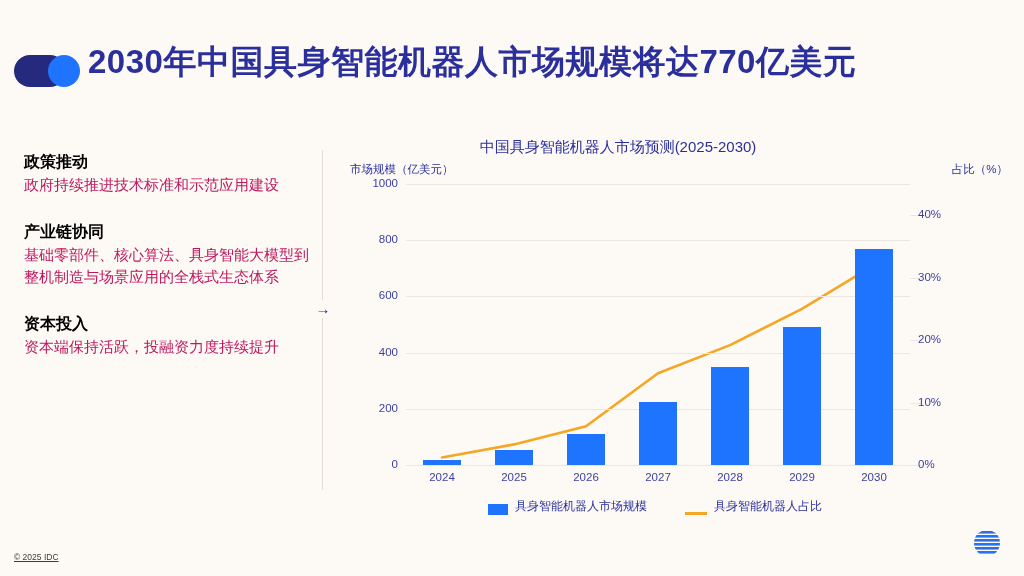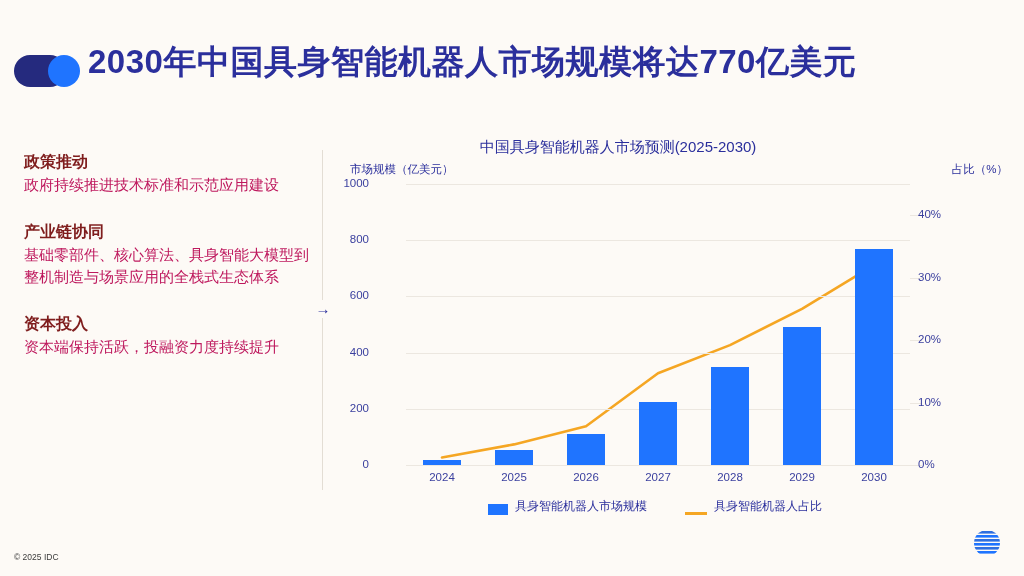--- a/index.html
+++ b/index.html
@@ -16,45 +16,45 @@
   #badge-bar{position:absolute;left:0;top:0;width:52px;height:32px;border-radius:16px;background:#252a7e;}
   #badge-dot{position:absolute;left:34px;top:0;width:32px;height:32px;border-radius:50%;background:#1f74ff;}
   #page-title{
     position:absolute;left:88px;top:0px;
     font-size:33px;font-weight:bold;letter-spacing:.5px;
     color:#2b2f9c;white-space:nowrap;
   }
   
   #left-panel{position:absolute;left:24px;top:150px;width:290px;}
   .insight{margin-bottom:18px;}
-  .insight-title{font-size:16px;font-weight:bold;color:#7f1d1d;line-height:24px;}
+  .insight-title{font-size:16px;font-weight:bold;color:#000000;line-height:24px;}
   .insight-body{font-size:15px;color:#be185d;line-height:22px;}
   #panel-divider{position:absolute;left:322px;top:150px;width:1px;height:340px;background:#e3ddd4;}
   #arrow-icon{position:absolute;left:314px;top:300px;width:18px;height:18px;color:#2b2f9c;font-size:15px;
               background:#fdfaf6;text-align:center;line-height:18px;}
   
   #chart{position:absolute;left:338px;top:130px;width:672px;height:400px;}
   #chart-title{position:absolute;left:0;top:8px;width:560px;text-align:center;font-size:15px;color:#2b2f9c;}
   #axis-label-left{position:absolute;left:12px;top:32px;font-size:11.5px;color:#2b2f9c;}
   #axis-label-right{position:absolute;right:2px;top:32px;font-size:11.5px;color:#2b2f9c;}
   #plot{position:absolute;left:68px;top:54px;width:504px;height:281px;}
   .gridline{position:absolute;left:0;width:504px;height:1px;background:#ece7e0;}
-  .ytick{position:absolute;right:533px;font-size:11.5px;color:#3a3f9e;transform:translateY(-7px);
+  .ytick{position:absolute;right:504px;font-size:11.5px;color:#3a3f9e;transform:translateY(-7px);
          width:60px;text-align:right;padding-right:8px;}
   .rtick{position:absolute;left:512px;font-size:11.5px;color:#3a3f9e;transform:translateY(-7px);white-space:nowrap;}
   .rtickmark{position:absolute;left:504px;width:12px;height:1px;background:#ece7e0;}
   .bar{position:absolute;bottom:0;width:38px;background:#1f74ff;}
   .xlabel{position:absolute;top:287px;font-size:11.5px;color:#3a3f9e;width:60px;text-align:center;}
   #axis-base{position:absolute;left:0;top:281px;width:504px;height:1px;background:#ddd7cf;}
   #legend{position:absolute;left:150px;top:368px;display:flex;gap:38px;align-items:center;font-size:12px;color:#2b2f9c;}
   .legend-item{display:flex;align-items:flex-end;gap:7px;}
   .legend-swatch-bar{width:20px;height:11px;background:#1f74ff;}
   .legend-swatch-line{width:22px;height:3px;background:#f5a623;}
   
-  #footer-copy{position:absolute;left:14px;bottom:14px;font-size:8.5px;color:#3b3b3b;}
+  #footer-copy{position:absolute;left:14px;bottom:14px;font-size:8.5px;color:#3b3b3b;text-decoration:underline;}
   #logo{position:absolute;right:22px;bottom:18px;width:30px;height:30px;}
 </style>
 </head>
 <body>
 
 <div id="header">
   <div id="title-badge">
     <div id="badge-bar"></div>
     <div id="badge-dot"></div>
   </div>

